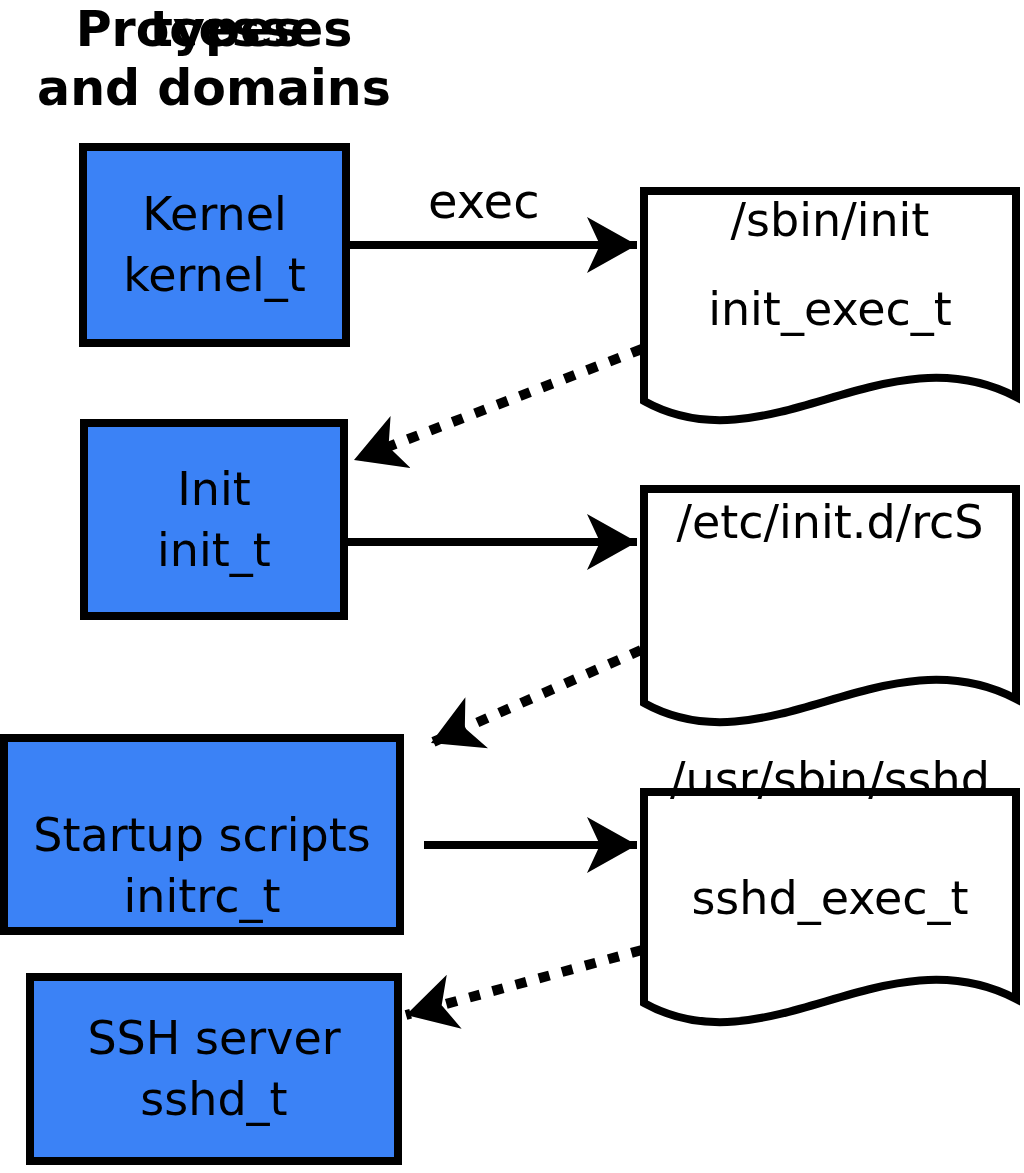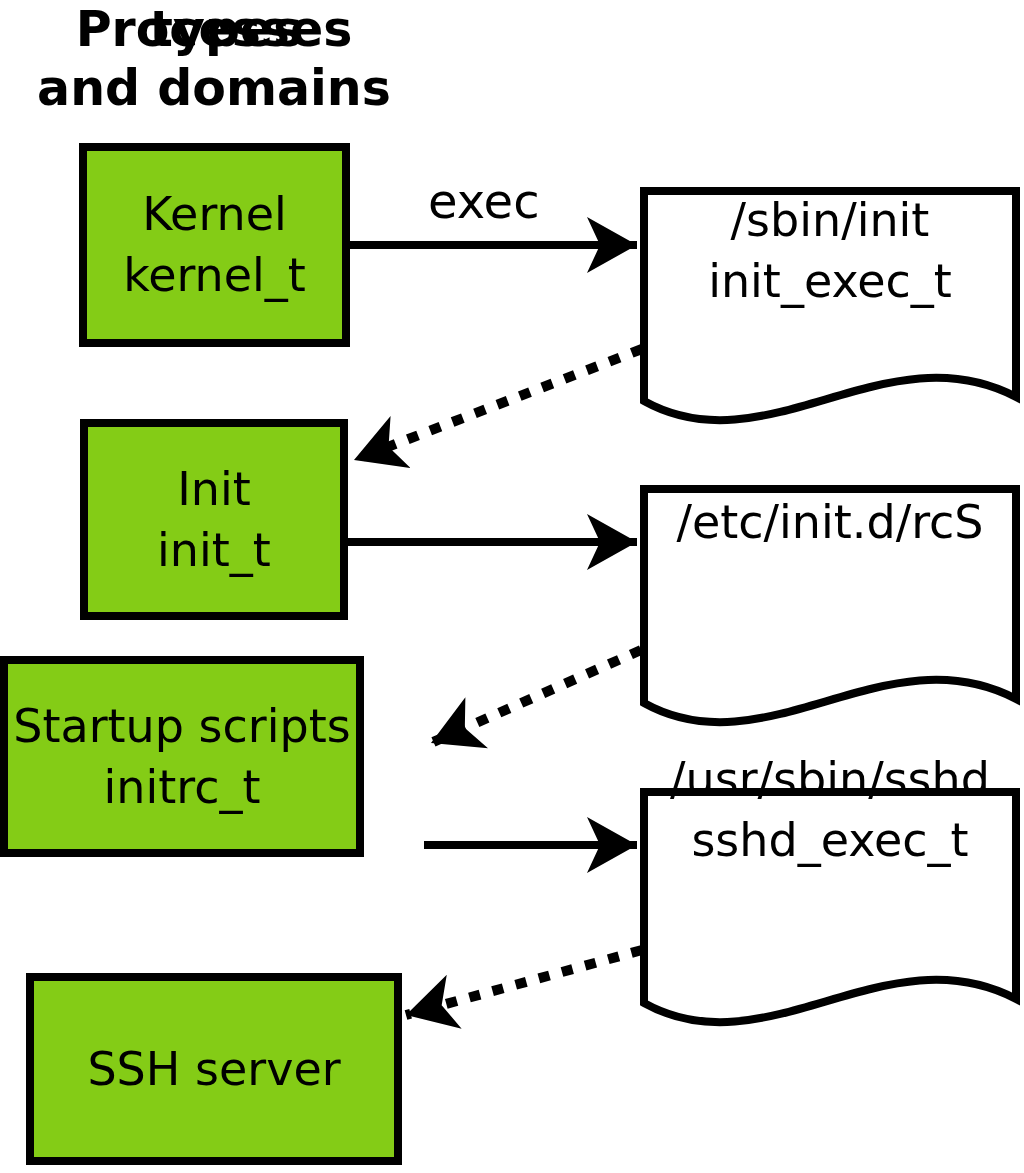--- a/index.html
+++ b/index.html
@@ -10,31 +10,31 @@
   }
   .layer { position:absolute; left:0; top:0; width:1024px; height:1173px; }
   .hdr {
     position:absolute; text-align:center; font-weight:bold;
     font-size:49px; line-height:59px; white-space:nowrap;
   }
   .hdr-left  { left:0;   top:2; width:428px; }
   .hdr-right { left:598; top:2; width:452px; }
   .pbox {
     position:absolute; box-sizing:border-box; border:8px solid #000;
-    background:#84cc16; display:flex; flex-direction:column;
+    background:#3b82f6; display:flex; flex-direction:column;
     justify-content:center; align-items:center; text-align:center;
     font-size:46px; line-height:61px; white-space:nowrap;
   }
   .pbox-kernel  { left:79px;  top:143px; width:271px; height:204px; }
   .pbox-init    { left:80px;  top:419px; width:268px; height:201px; }
-  .pbox-initrc  { left:0px;   top:656px; width:364px; height:201px; }
+  .pbox-initrc  { left:0px;   top:734px; width:404px; height:201px;justify-content:flex-end; }
   .pbox-sshd    { left:26px;  top:973px; width:376px; height:192px; }
   .doctext {
     position:absolute; display:flex; flex-direction:column;
-    justify-content:flex-start; align-items:center; text-align:center;
+    justify-content:space-between; align-items:center; text-align:center;
     font-size:46px; line-height:61px; white-space:nowrap;
   }
   .doctext-1 { left:648px; top:190px; width:364px; height:150px; }
   .doctext-2 { left:648px; top:492px; width:364px; height:180px; }
   .doctext-3 { left:648px; top:749px; width:364px; height:180px; }
   .exec-label {
     position:absolute; left:428px; top:176px; width:144px;
     text-align:left; font-size:48px; line-height:50px;
   }
   svg .doc { fill:#ffffff; stroke:#000000; stroke-width:8; }
@@ -81,20 +81,21 @@
   <div class="pbox pbox-init">
     <div>Init</div>
     <div>init_t</div>
   </div>
   <div class="pbox pbox-initrc">
     <div>Startup scripts</div>
     <div>initrc_t</div>
   </div>
   <div class="pbox pbox-sshd">
     <div>SSH server</div>
+    <div>sshd_t</div>
   </div>
 
   <div class="doctext doctext-1">
     <div>/sbin/init</div>
     <div>init_exec_t</div>
   </div>
   <div class="doctext doctext-2">
     <div>/etc/init.d/rcS</div>
   </div>
   <div class="doctext doctext-3">

